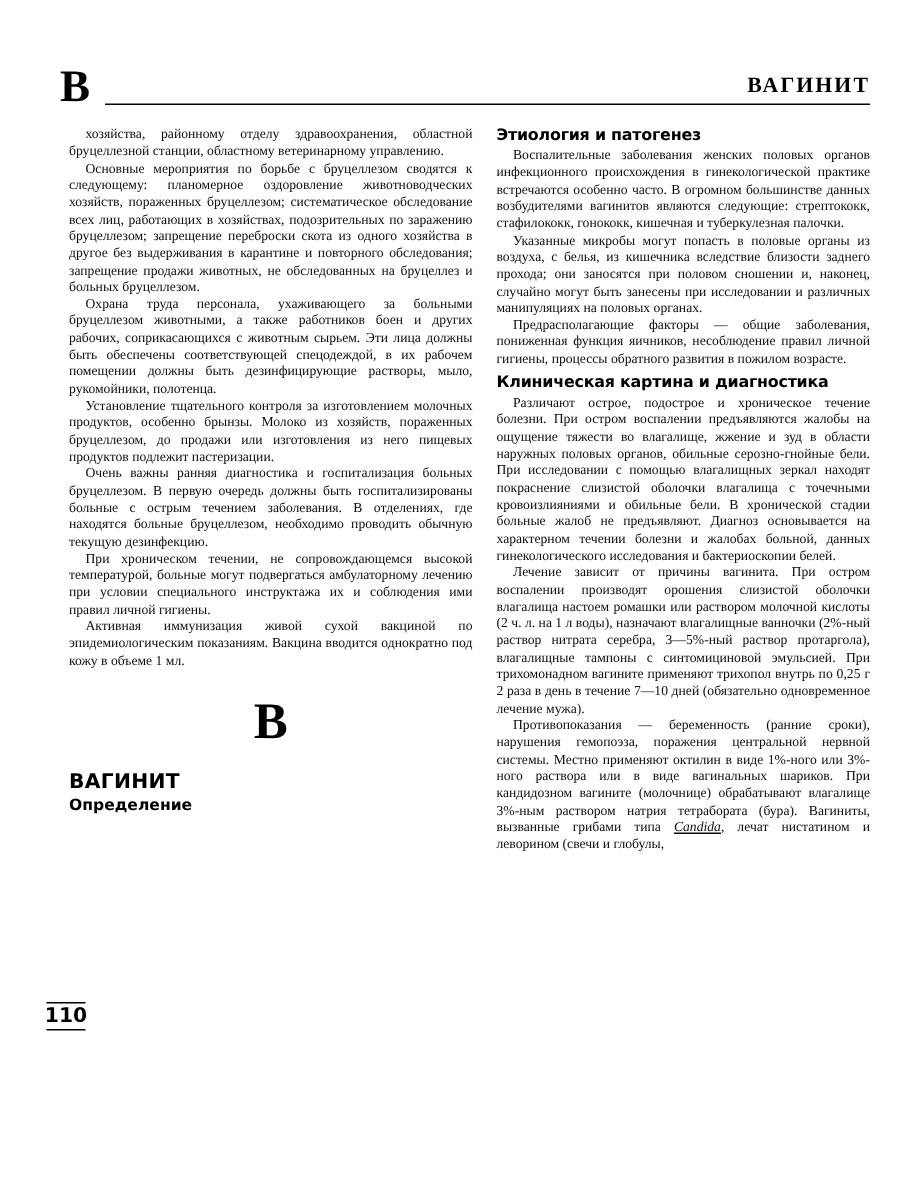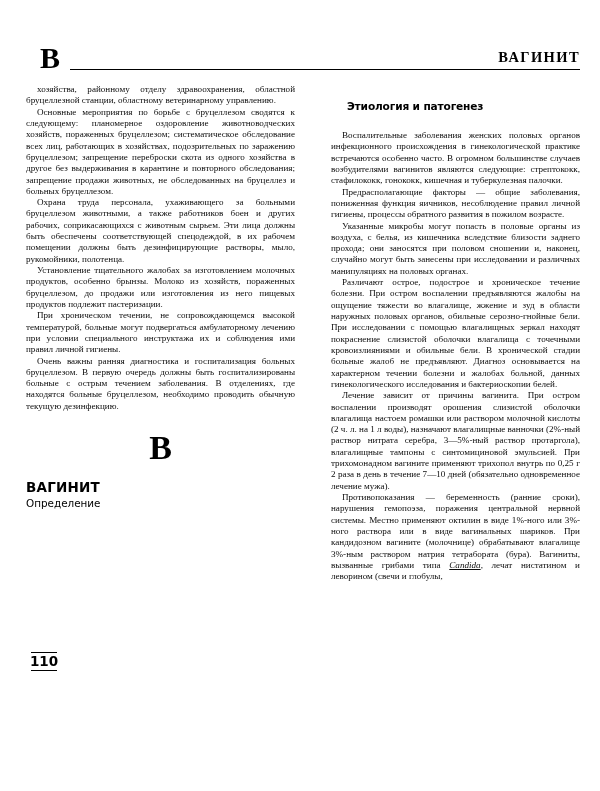--- a/index.html
+++ b/index.html
@@ -66,37 +66,37 @@
   .col {
     position: absolute;
     top: 84px;
     font-size: 9.1px;
     line-height: 11.32px;
     text-align: justify;
     text-justify: inter-word;
     hyphens: manual;
   }
   .col-left {
-    left: 26px;
+    left: 46px;
     width: 269px;
   }
   .col-right {
     left: 331px;
     width: 249px;
   }
 
   p {
     margin: 0;
     text-indent: 11px;
     text-align: justify;
   }
 
   
   h2.sec {
-    margin: 16px;
+    margin: 0;
     padding: 3.5px 0 1.5px 0;
     font-family: "DejaVu Sans", "Liberation Sans", sans-serif;
     font-weight: bold;
     font-size: 10.6px;
     line-height: 12.5px;
     letter-spacing: -0.15px;
     text-align: left;
     color: #000;
   }
   h2.sec.tight { padding-top: 4px; }
@@ -109,21 +109,21 @@
     font-size: 13.5px;
     line-height: 15px;
     letter-spacing: 0.2px;
     text-align: left;
     color: #000;
   }
   h3.sub {
     margin: 0;
     padding: 1px 0 1px 0;
     font-family: "DejaVu Sans", "Liberation Sans", sans-serif;
-    font-weight: normal;
+    font-weight: bold;
     font-size: 10.4px;
     line-height: 12px;
     text-align: left;
     color: #000;
   }
 
   
   .bigletter {
     text-align: center;
     font-family: "Liberation Serif", "DejaVu Serif", serif;
@@ -131,21 +131,21 @@
     font-size: 34px;
     line-height: 38px;
     padding: 17px 0 13px 0;
     color: #000;
   }
 
   
   .folio {
     position: absolute;
     left: 24px;
-    top: 652px;
+    top: 668px;
     width: 40px;
     text-align: center;
   }
   .folio .rule {
     width: 26px;
     height: 0;
     border-top: 1.3px solid #000;
     margin: 0 auto;
   }
   .folio .num {
@@ -165,36 +165,38 @@
   <div class="runhead">
     <div class="runhead-letter">В</div>
     <div class="runhead-title">ВАГИНИТ</div>
     <div class="runhead-rule"></div>
   </div>
 
   <div class="col col-left">
     <p>хозяйства, районному отделу здравоохранения, областной бруцеллезной станции, областному ветеринарному управлению.</p>
     <p>Основные мероприятия по борьбе с бруцеллезом сводятся к следующему: планомерное оздоровление животноводческих хозяйств, пораженных бруцеллезом; систематическое обследование всех лиц, работающих в хозяйствах, подозрительных по заражению бруцеллезом; запрещение переброски скота из одного хозяйства в другое без выдерживания в карантине и повторного обследования; запрещение продажи животных, не обследованных на бруцеллез и больных бруцеллезом.</p>
     <p>Охрана труда персонала, ухаживающего за больными бруцеллезом животными, а также работников боен и других рабочих, соприкасающихся с животным сырьем. Эти лица должны быть обеспечены соответствующей спецодеждой, в их рабочем помещении должны быть дезинфицирующие растворы, мыло, рукомойники, полотенца.</p>
-    <p>Установление тщательного жалобах за изготовлением молочных продуктов, особенно брынзы. Молоко из хозяйств, пораженных бруцеллезом, до продажи или изготовления из него пищевых продуктов подлежит пастеризации.</p>
+    <p>Установление тщательного контроля за изготовлением молочных продуктов, особенно брынзы. Молоко из хозяйств, пораженных бруцеллезом, до продажи или изготовления из него пищевых продуктов подлежит пастеризации.</p>
+    <p>Очень важны ранняя диагностика и госпитализация больных бруцеллезом. В первую очередь должны быть госпитализированы больные с острым течением заболевания. В отделениях, где находятся больные бруцеллезом, необходимо проводить обычную текущую дезинфекцию.</p>
     <p>При хроническом течении, не сопровождающемся высокой температурой, больные могут подвергаться амбулаторному лечению при условии специального инструктажа их и соблюдения ими правил личной гигиены.</p>
-    <p>Очень важны ранняя диагностика и госпитализация больных бруцеллезом. В первую очередь должны быть госпитализированы больные с острым течением заболевания. В отделениях, где находятся больные бруцеллезом, необходимо проводить обычную текущую дезинфекцию.</p>
+    <p>Активная иммунизация живой сухой вакциной по эпидемиологическим показаниям. Вакцина вводится однократно под кожу в объеме 1 мл.</p>
 
     <div class="bigletter">В</div>
 
     <h1 class="entry">ВАГИНИТ</h1>
     <h3 class="sub">Определение</h3>
   </div>
 
   <div class="col col-right">
     <h2 class="sec" style="padding-top:0">Этиология и патогенез</h2>
-    <p>Воспалительные заболевания женских половых органов инфекционного происхождения в гинекологической практике встречаются особенно часто. В огромном большинстве случаев возбудителями вагинитов являются следующие: стрептококк, стафилококк, гонококк, кишечная и туберкулезная палочки.</p>
+    <p>Воспалительные заболевания женских половых органов инфекционного происхождения в гинекологической практике встречаются особенно часто. В огромном большинстве данных возбудителями вагинитов являются следующие: стрептококк, стафилококк, гонококк, кишечная и туберкулезная палочки.</p>
+    <p>Указанные микробы могут попасть в половые органы из воздуха, с белья, из кишечника вследствие близости заднего прохода; они заносятся при половом сношении и, наконец, случайно могут быть занесены при исследовании и различных манипуляциях на половых органах.</p>
     <p>Предрасполагающие факторы — общие заболевания, пониженная функция яичников, несоблюдение правил личной гигиены, процессы обратного развития в пожилом возрасте.</p>
-    <p>Указанные микробы могут попасть в половые органы из воздуха, с белья, из кишечника вследствие близости заднего прохода; они заносятся при половом сношении и, наконец, случайно могут быть занесены при исследовании и различных манипуляциях на половых органах.</p>
-
+
+    <h2 class="sec tight">Клиническая картина и диагностика</h2>
     <p>Различают острое, подострое и хроническое течение болезни. При остром воспалении предъявляются жалобы на ощущение тяжести во влагалище, жжение и зуд в области наружных половых органов, обильные серозно-гнойные бели. При исследовании с помощью влагалищных зеркал находят покраснение слизистой оболочки влагалища с точечными кровоизлияниями и обильные бели. В хронической стадии больные жалоб не предъявляют. Диагноз основывается на характерном течении болезни и жалобах больной, данных гинекологического исследования и бактериоскопии белей.</p>
 
     <p>Лечение зависит от причины вагинита. При остром воспалении производят орошения слизистой оболочки влагалища настоем ромашки или раствором молочной кислоты (2 ч. л. на 1 л воды), назначают влагалищные ванночки (2%-ный раствор нитрата серебра, 3—5%-ный раствор протаргола), влагалищные тампоны с синтомициновой эмульсией. При трихомонадном вагините применяют трихопол внутрь по 0,25 г 2 раза в день в течение 7—10 дней (обязательно одновременное лечение мужа).</p>
     <p>Противопоказания — беременность (ранние сроки), нарушения гемопоэза, поражения центральной нервной системы. Местно применяют октилин в виде 1%-ного или 3%-ного раствора или в виде вагинальных шариков. При кандидозном вагините (молочнице) обрабатывают влагалище 3%-ным раствором натрия тетрабората (бура). Вагиниты, вызванные грибами типа <span class="it">Candida</span>, лечат нистатином и леворином (свечи и глобулы,</p>
   </div>
 
   <div class="folio">
     <div class="rule"></div>
     <div class="num">110</div>
     <div class="rule"></div>

